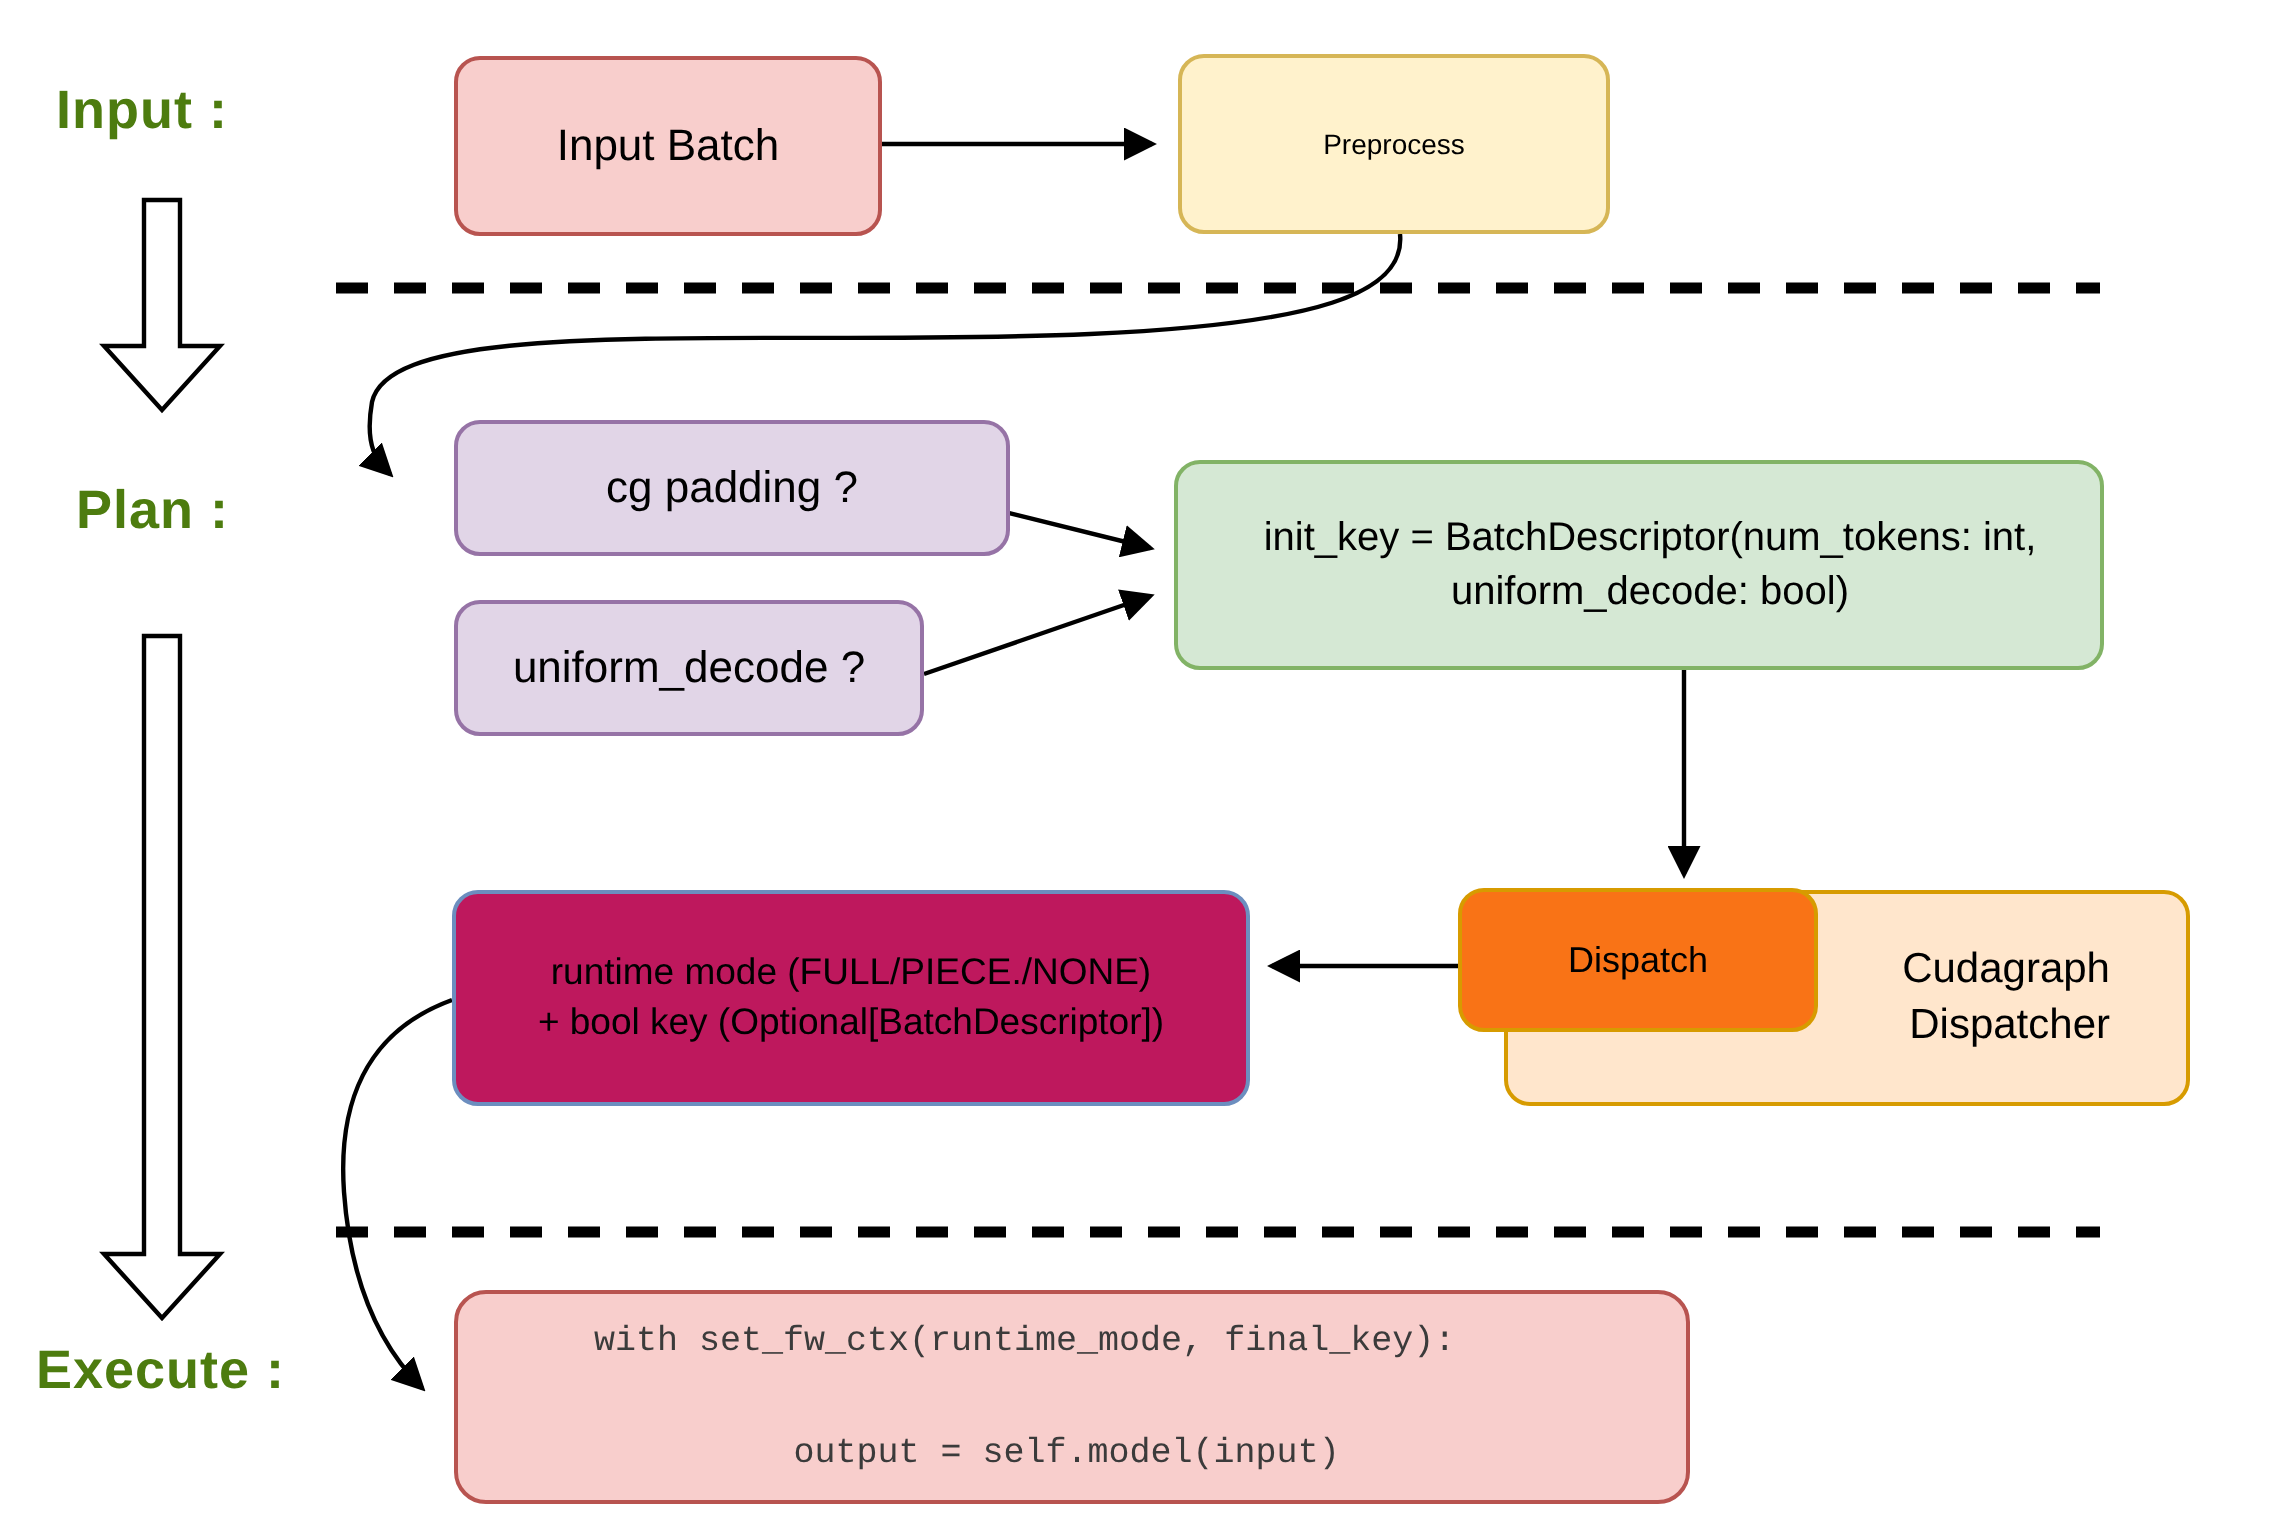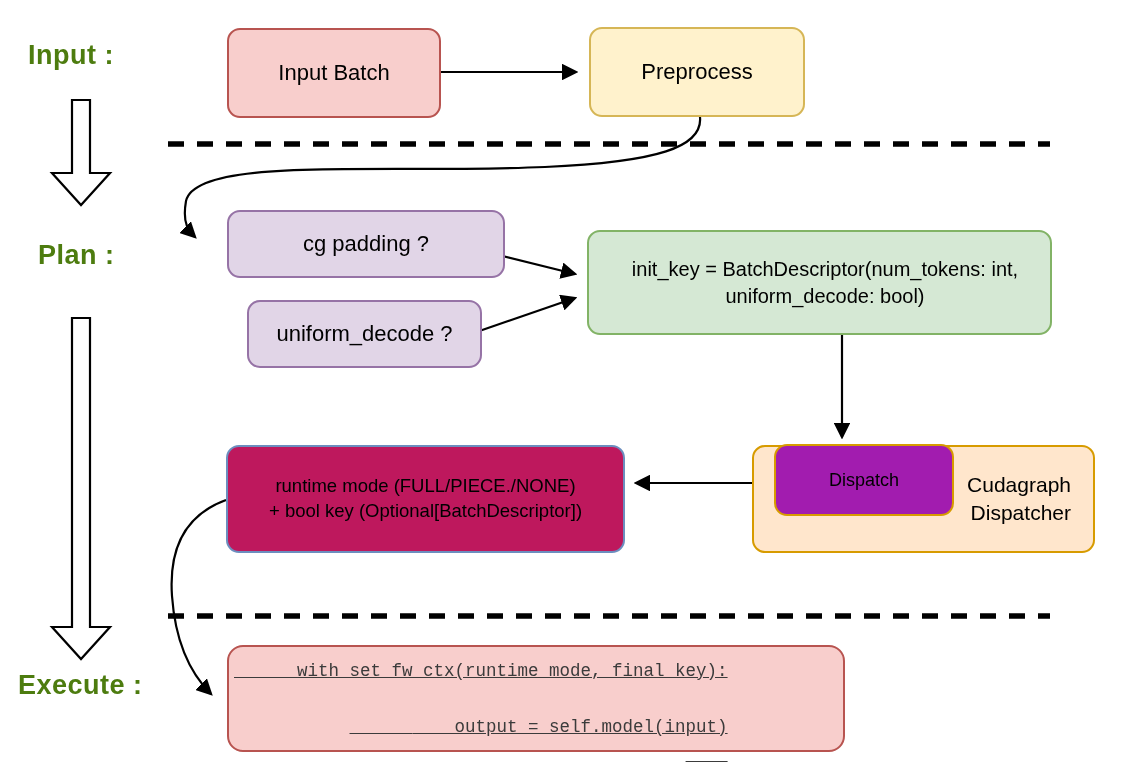--- a/index.html
+++ b/index.html
@@ -11,33 +11,33 @@
   .stage-label{
     position:absolute;font-weight:bold;font-size:27px;color:#4d7c0f;
     white-space:nowrap;letter-spacing:0.5px;
   }
   .node{
     position:absolute;box-sizing:border-box;border-radius:13px;border:2px solid #0ea5e9;
     display:flex;flex-direction:column;align-items:center;justify-content:center;
     text-align:center;line-height:1.35;
   }
   .node-input-batch{left:227px;top:28px;width:214px;height:90px;background:#f8cecc;border-color:#b85450;font-size:22px;}
-  .node-preprocess{left:589px;top:27px;width:216px;height:90px;background:#fff2cc;border-color:#d6b656;font-size:22px;}
+  .node-preprocess{left:589px;top:27px;width:216px;height:90px;background:#fff2cc;border-color:#d6b656;font-size:14px;}
   .node-cg-padding{left:227px;top:210px;width:278px;height:68px;background:#e1d5e7;border-color:#9673a6;font-size:22px;}
-  .node-uniform-decode{left:227px;top:300px;width:235px;height:68px;background:#e1d5e7;border-color:#9673a6;font-size:22px;margin-left:20px;}
+  .node-uniform-decode{left:227px;top:300px;width:235px;height:68px;background:#e1d5e7;border-color:#9673a6;font-size:22px;}
   .node-init-key{left:587px;top:230px;width:465px;height:105px;background:#d5e8d4;border-color:#82b366;font-size:20px;padding-left:11px;}
   .node-cudagraph{left:752px;top:445px;width:343px;height:108px;background:#ffe6cc;border-color:#d79b00;font-size:21px;
-    justify-content:center;align-items:flex-end;padding-right:22px;}
-  .node-dispatch{left:774px;top:444px;width:180px;height:72px;background:#a21caf;border-color:#d79b00;font-size:18px;z-index:3;}
+    justify-content:center;align-items:flex-end;padding-right:38px;}
+  .node-dispatch{left:729px;top:444px;width:180px;height:72px;background:#f97316;border-color:#d79b00;font-size:18px;z-index:3;}
   .node-runtime{left:226px;top:445px;width:399px;height:108px;background:#be185d;border-color:#6c8ebf;font-size:18.5px;}
   .node-exec-code{left:227px;top:645px;width:618px;height:107px;background:#f8cecc;border-color:#b85450;border-radius:16px;
     align-items:flex-start;padding-left:5px;}
   .code{
     font-family:"Liberation Mono","DejaVu Sans Mono",monospace;
-    font-size:17.5px;color:#3b3b3b;white-space:pre;line-height:1.6;text-align:right;text-decoration:underline;
+    font-size:17.5px;color:#3b3b3b;white-space:pre;line-height:1.6;text-align:center;
   }
   .node .line{white-space:pre;}
 </style>
 </head>
 <body>
 
 <div class="canvas">
 
   <svg class="layer" viewBox="0 0 1142 770" xmlns="http://www.w3.org/2000/svg">
     <defs>

